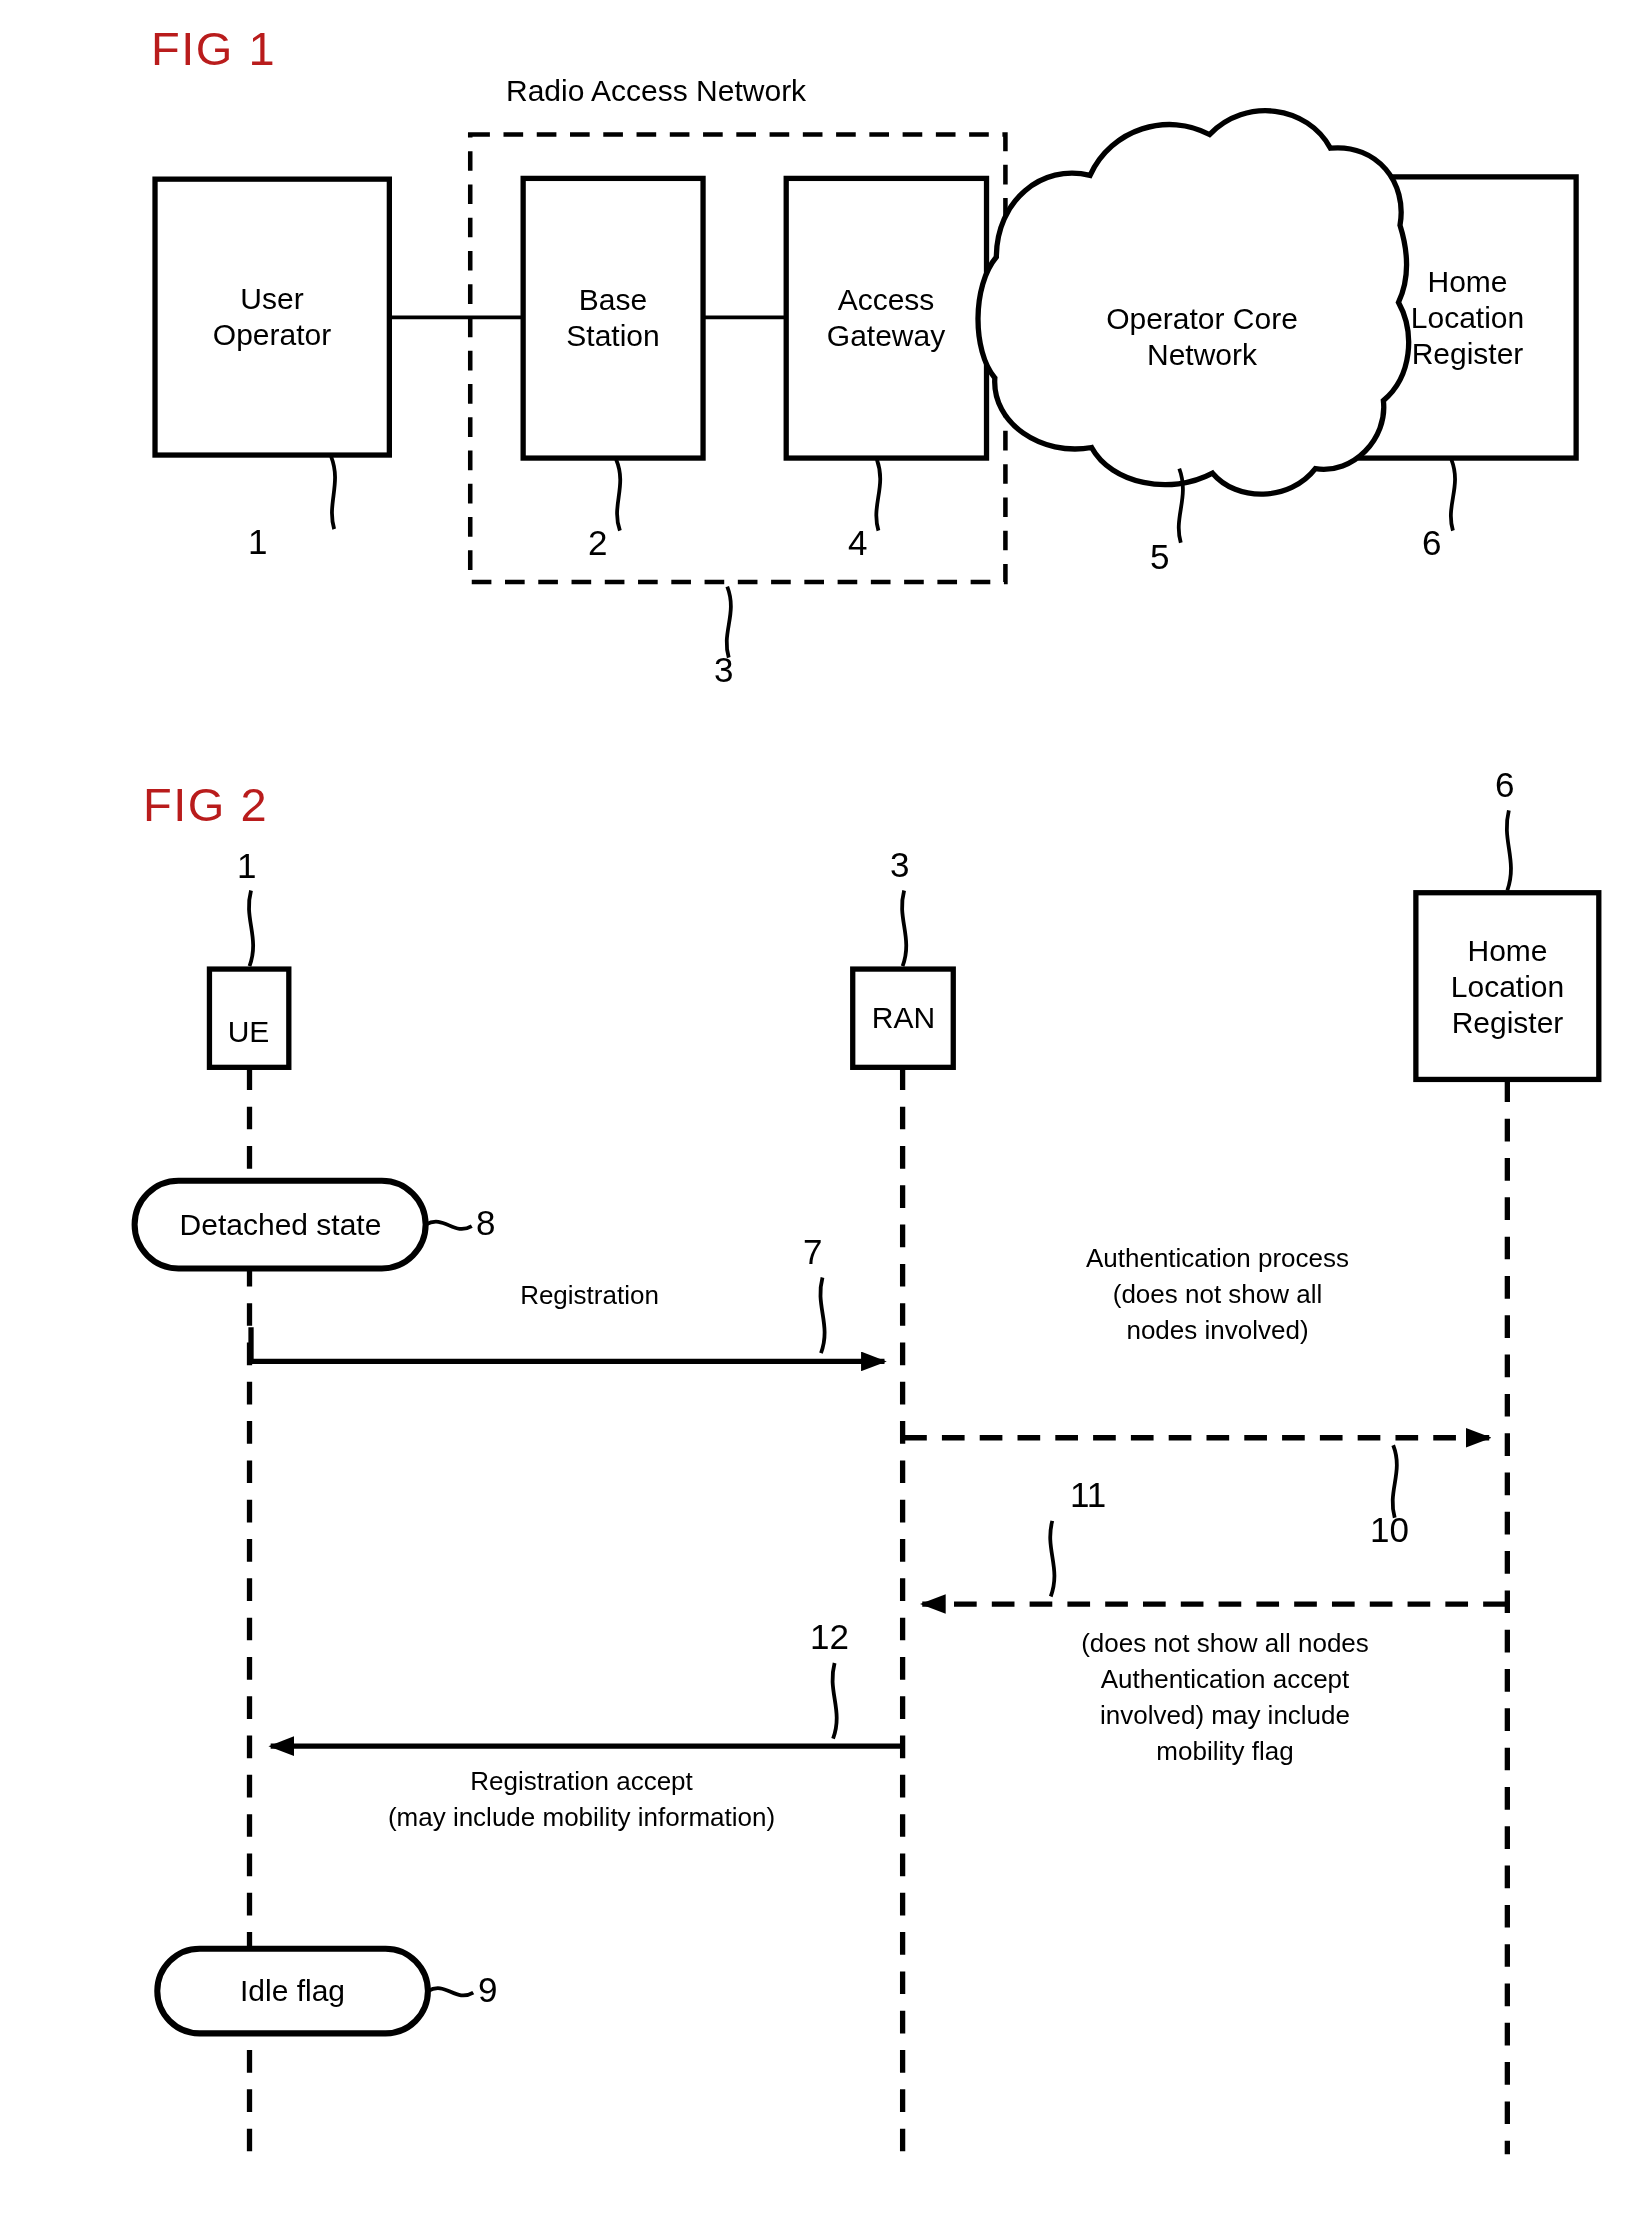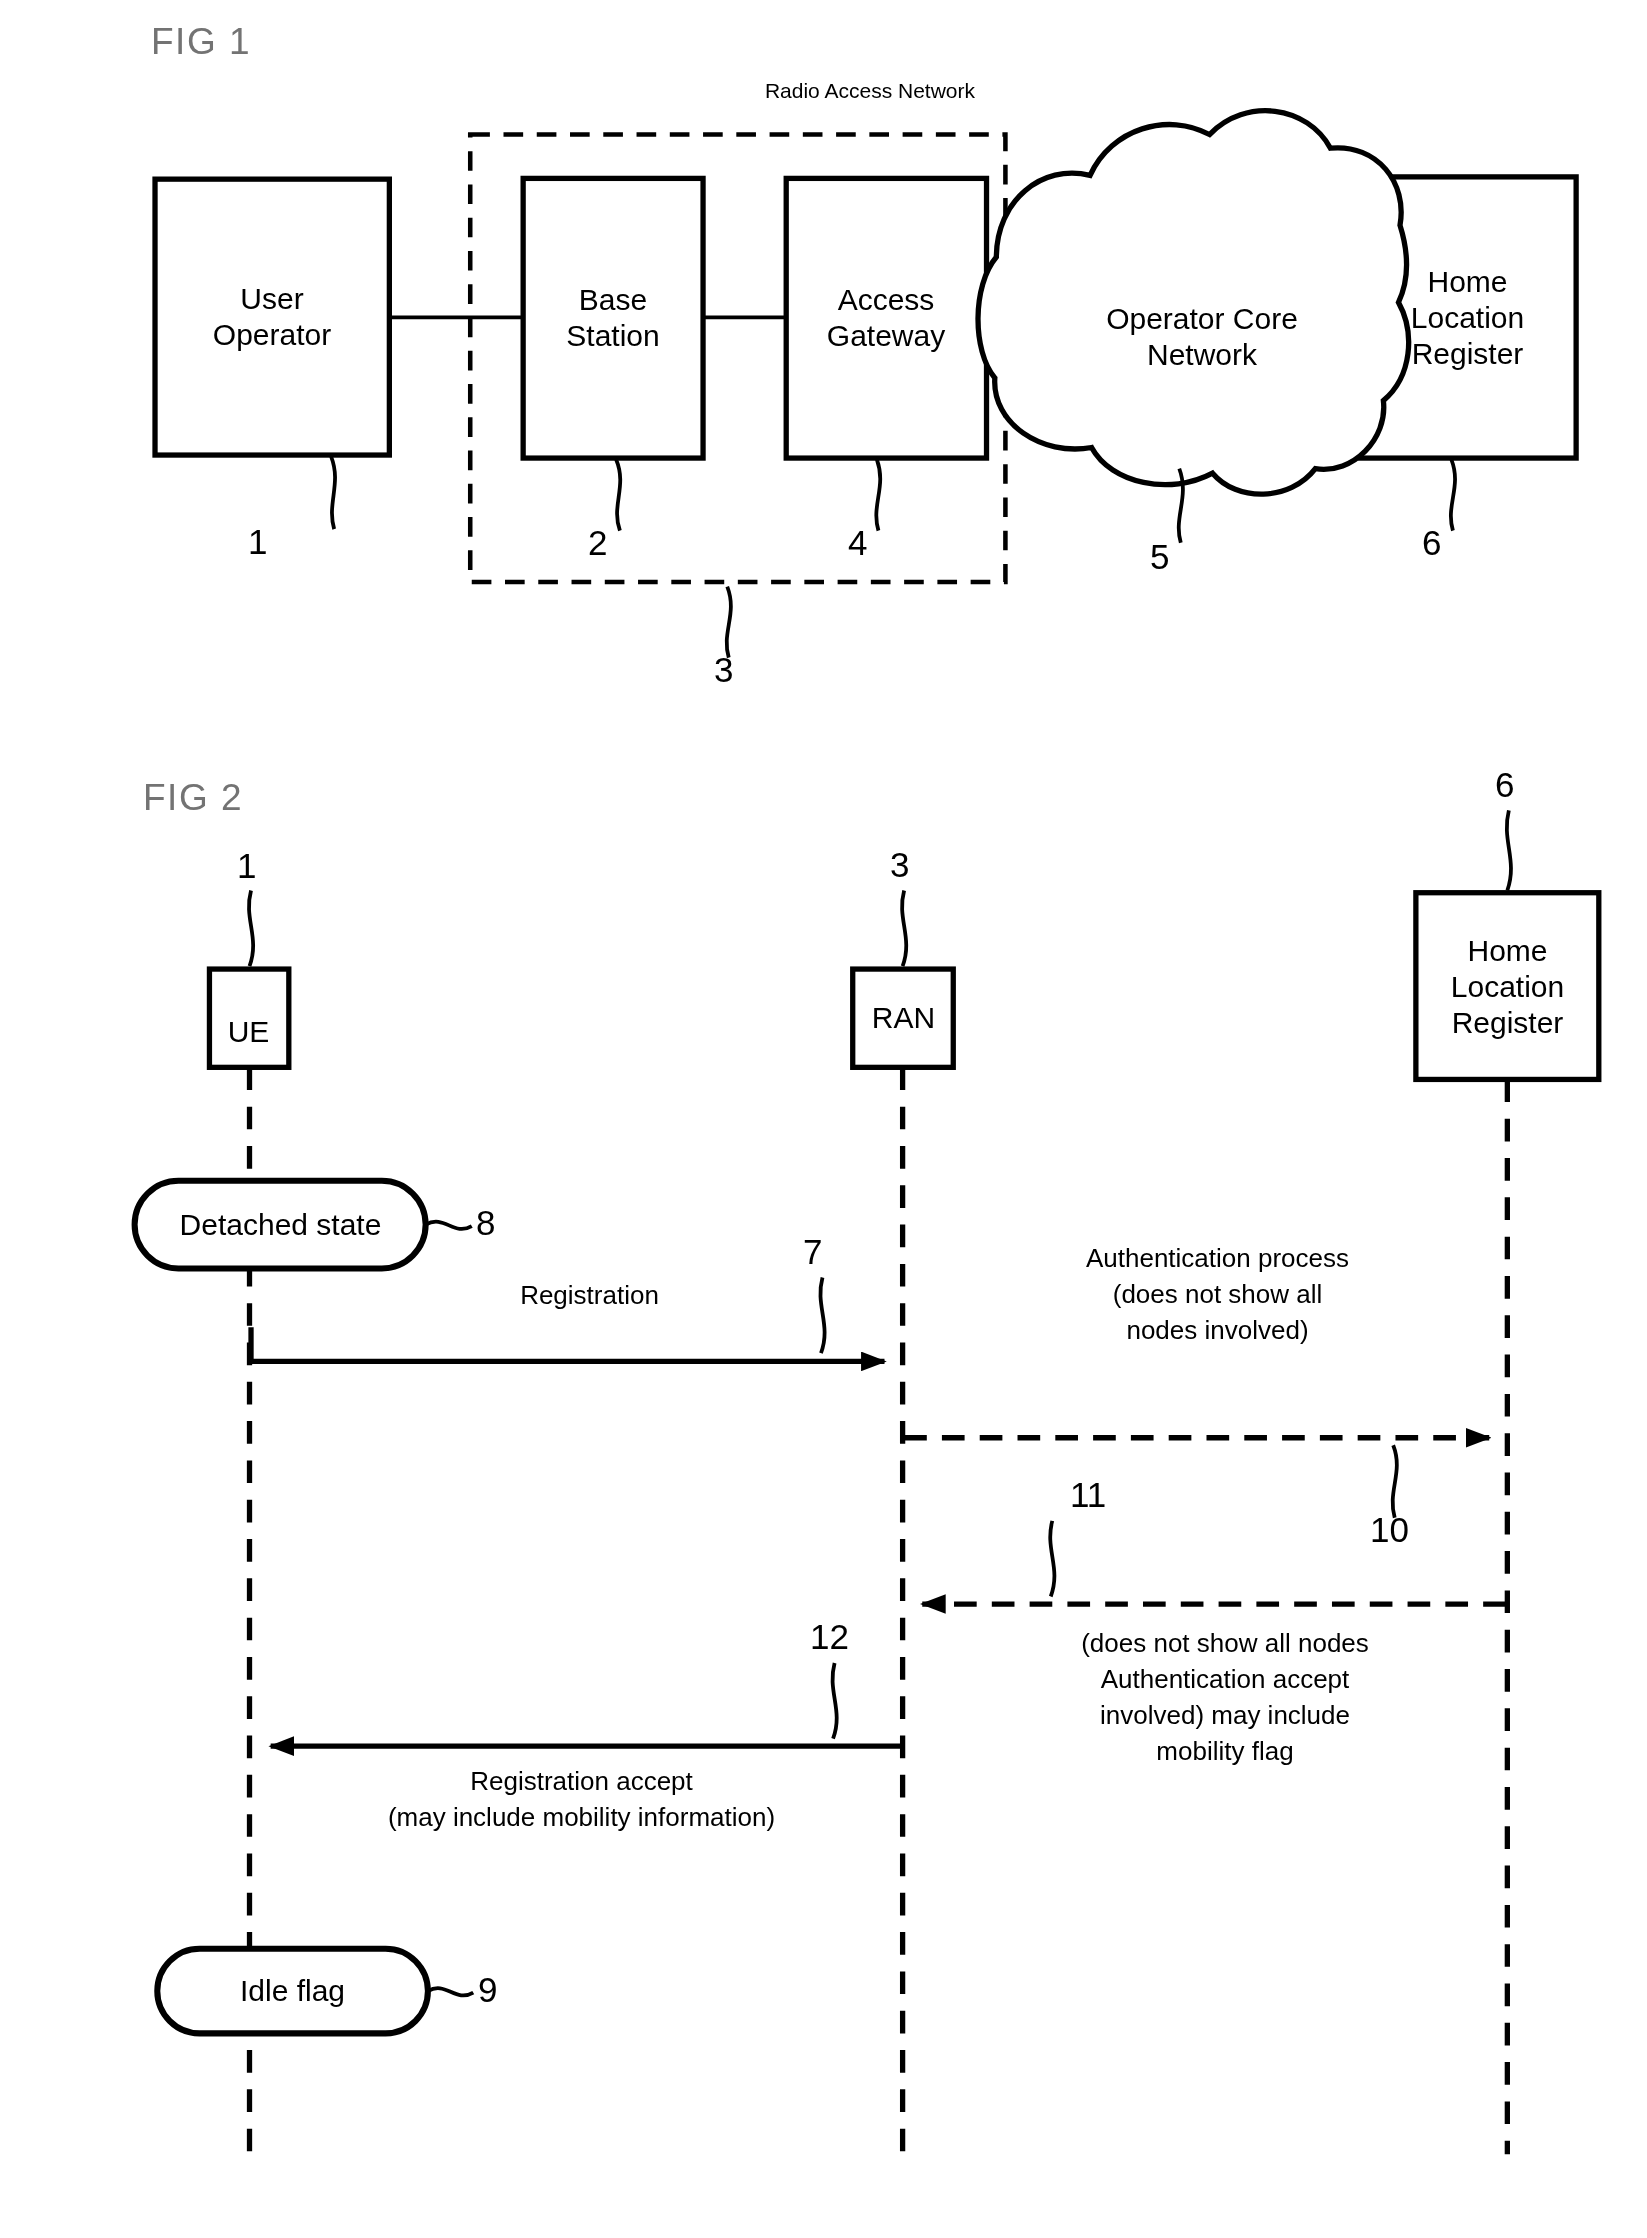--- a/index.html
+++ b/index.html
@@ -1,20 +1,20 @@
 <!DOCTYPE html>
 <html style="font-size:12px"><head>
 <meta charset="utf-8">
 <style>
   html,body{margin:0;padding:0;background:#ffffff;}
   body{width:1648px;height:2239px;position:relative;font-family:"Liberation Sans",sans-serif;color:#000;}
   .canvas{position:absolute;left:0;top:0;width:1648px;height:2239px;}
   svg{position:absolute;left:0;top:0;width:1648px;height:2239px;overflow:visible;}
-  .ttl{position:absolute;font-size:37px;letter-spacing:1.5px;font-weight:400;color:#737373;white-space:nowrap;}
-  .lbl{position:absolute;font-size:21px;line-height:36px;text-align:right;color:#000;}
+  .ttl{position:absolute;font-size:47px;letter-spacing:1.5px;font-weight:400;color:#b91c1c;white-space:nowrap;}
+  .lbl{position:absolute;font-size:30px;line-height:36px;text-align:left;color:#000;}
   .num{position:absolute;font-size:35px;color:#000;}
   .boxtxt{position:absolute;display:flex;align-items:center;justify-content:center;text-align:center;font-size:30px;line-height:36px;}
   .msg{position:absolute;font-size:26px;line-height:36px;text-align:center;color:#000;}
 </style>
 </head>
 <body>
 
 <div class="canvas">
 
   <svg viewBox="0 0 2180 2962">

